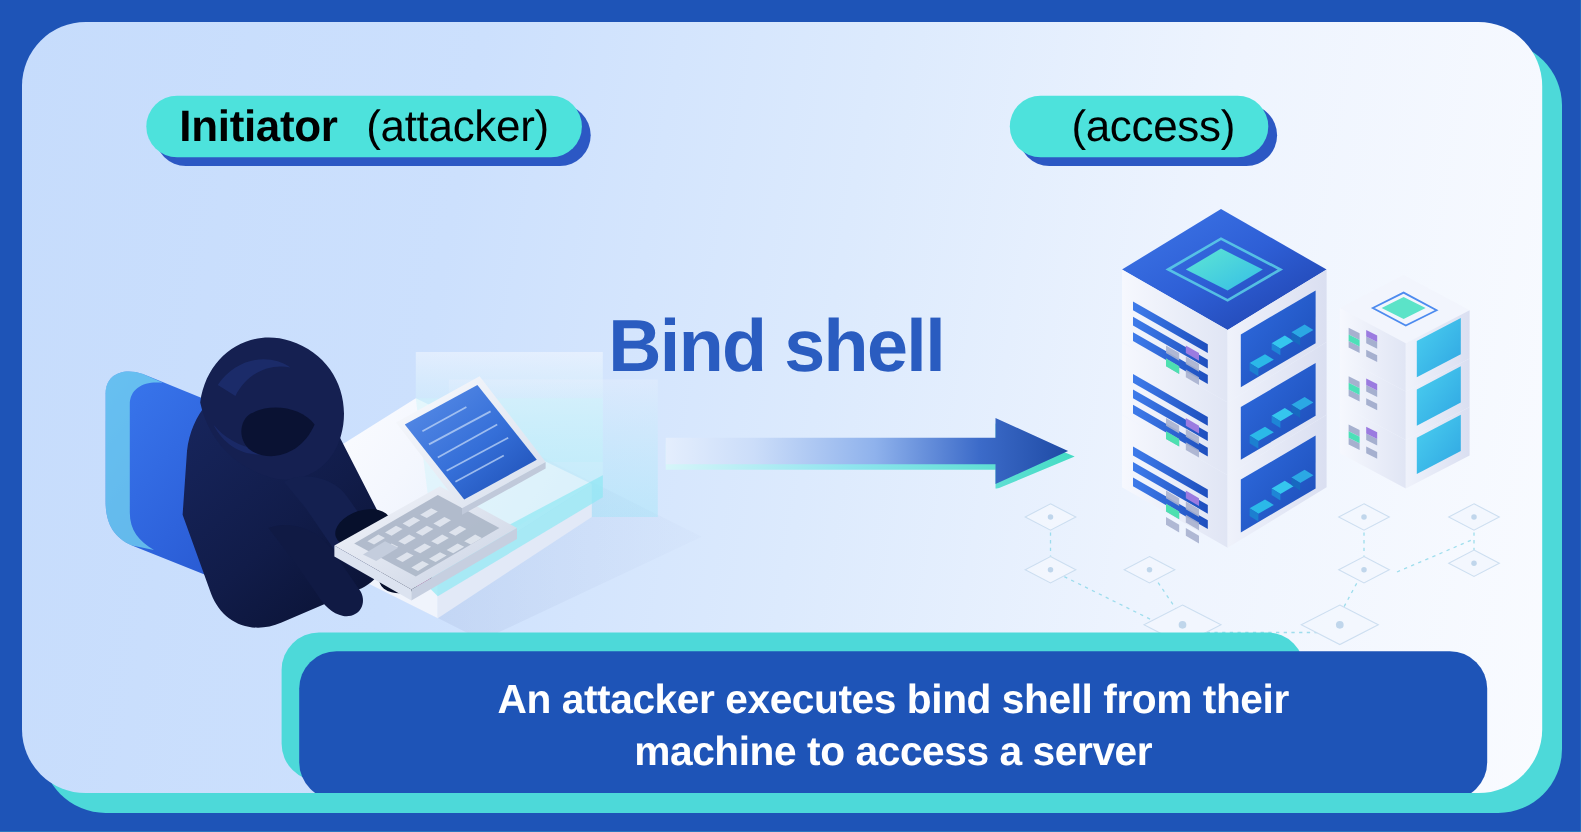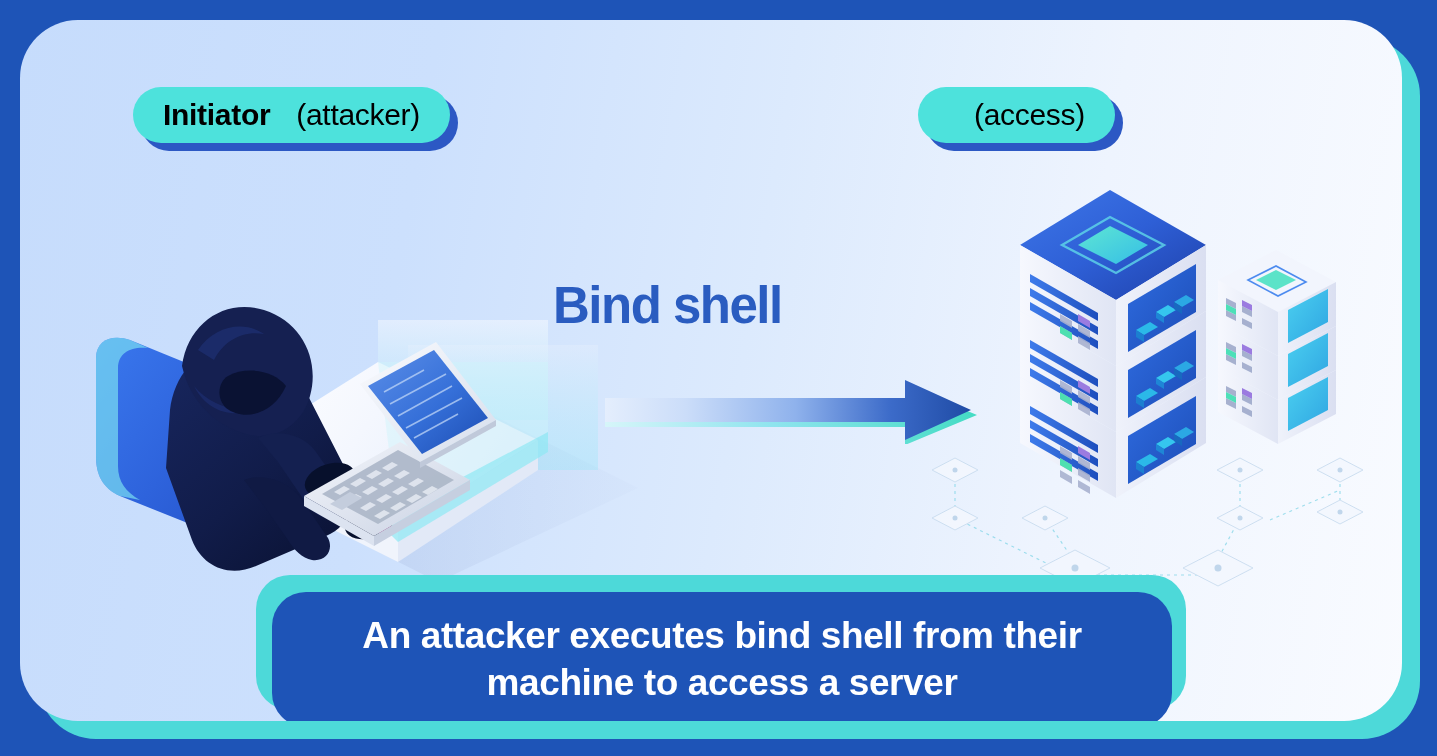--- a/index.html
+++ b/index.html
@@ -35,34 +35,34 @@
   .badge {
     position:absolute;
     display:flex; align-items:center; justify-content:center;
     background:#4DE2DC;
     border-radius:40px;
     box-shadow:8px 8px 0 0 #2C58C4;
     color:#000;
     white-space:nowrap;
     padding:0 30px;
     height:56px;
-    font-size:30px;
+    font-size:40px;
     letter-spacing:-0.3px;
   }
   .badge b { font-weight:700; }
   .badge span.light { font-weight:400; margin-left:26px; }
 
   #badge-initiator { left:113px; top:67px; }
   #badge-listener  { left:898px; top:67px; }
 
   
   #bind-shell {
     position:absolute;
     left:533px; top:256px;
-    font-size:51px;
+    font-size:67px;
     font-weight:700;
     color:#2A5CC0;
     letter-spacing:-1.5px;
   }
 
   
   #arrow-wrap {
     position:absolute;
     left:585px; top:356px;
     width:380px; height:68px;
@@ -72,21 +72,21 @@
   #caption-teal {
     position:absolute;
     left:236px; bottom:11px;
     width:930px; height:135px;
     background:#4DD9D9;
     border-radius:34px;
   }
   #caption {
     position:absolute;
     left:252px; bottom:-6px;
-    width:900px; height:135px;
+    width:1080px; height:135px;
     background:#1E54B7;
     border-radius:34px;
     display:flex; align-items:center; justify-content:center;
     text-align:center;
     margin-top:26px;
   }
   #caption-text {
     color:#fff;
     font-size:37px;
     font-weight:700;

